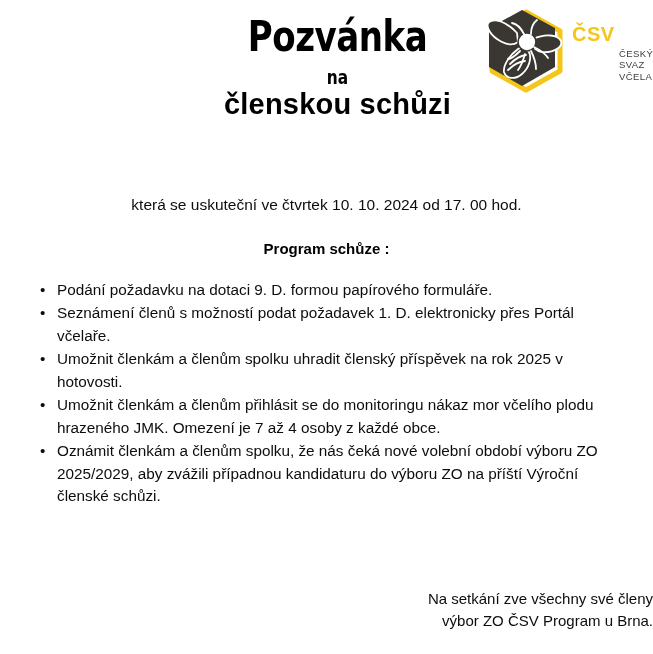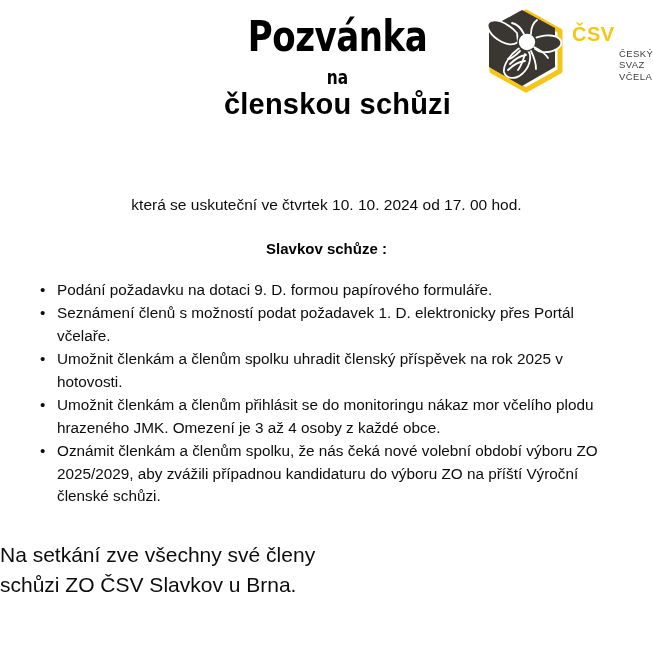--- a/index.html
+++ b/index.html
@@ -144,24 +144,24 @@
   .program-list li .bullet {
     position: absolute;
     left: 40px;
     top: 0;
     font-size: 15.3px;
     line-height: 1.47;
     color: #0d0d0d;
   }
 
   .closing {
-    text-align: left;
-    font-size: 21px;
+    text-align: right;
+    font-size: 15px;
     line-height: 1.45;
-    margin-top: 32px;
+    margin-top: 80px;
     color: #0d0d0d;
   }
   .closing div { white-space: nowrap; }
 </style>
 </head>
 <body>
 
 <div class="page">
 
   <div class="header">
@@ -210,43 +210,43 @@
           <div>VČELAŘŮ</div>
         </div>
       </div>
     </div>
   </div>
 
   <div class="intro">
     <div>která se uskuteční ve čtvrtek 10. 10. 2024 od 17. 00 hod.</div>
   </div>
 
-  <div class="program-heading">Slavkov schůze :</div>
+  <div class="program-heading">Program schůze :</div>
 
   <ul class="program-list">
     <li>
       <span class="bullet">•</span>
       <span>Podání požadavku na dotaci 9. D. formou papírového formuláře.</span>
     </li>
     <li>
       <span class="bullet">•</span>
       <span>Seznámení členů s možností podat požadavek 1. D. elektronicky přes Portál včelaře.</span>
     </li>
     <li>
       <span class="bullet">•</span>
       <span>Umožnit členkám a členům spolku uhradit členský příspěvek na rok 2025 v hotovosti.</span>
     </li>
     <li>
       <span class="bullet">•</span>
-      <span>Umožnit členkám a členům přihlásit se do monitoringu nákaz mor včelího plodu hrazeného JMK. Omezení je 3 až 4 osoby z každé obce.</span>
+      <span>Umožnit členkám a členům přihlásit se do monitoringu nákaz mor včelího plodu hrazeného JMK. Omezení je 7 až 4 osoby z každé obce.</span>
     </li>
     <li>
       <span class="bullet">•</span>
       <span>Oznámit členkám a členům spolku, že nás čeká nové volební období výboru ZO 2025/2029, aby zvážili případnou kandidaturu do výboru ZO na příští Výroční členské schůzi.</span>
     </li>
   </ul>
 
   <div class="closing">
     <div>Na setkání zve všechny své členy</div>
-    <div>schůzi ZO ČSV Slavkov u Brna.</div>
+    <div>výbor ZO ČSV Program u Brna.</div>
   </div>
 
 </div>
 
 </body></html>

